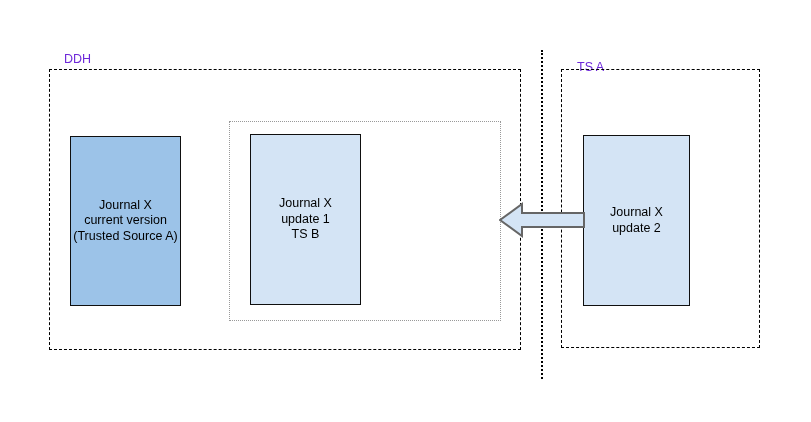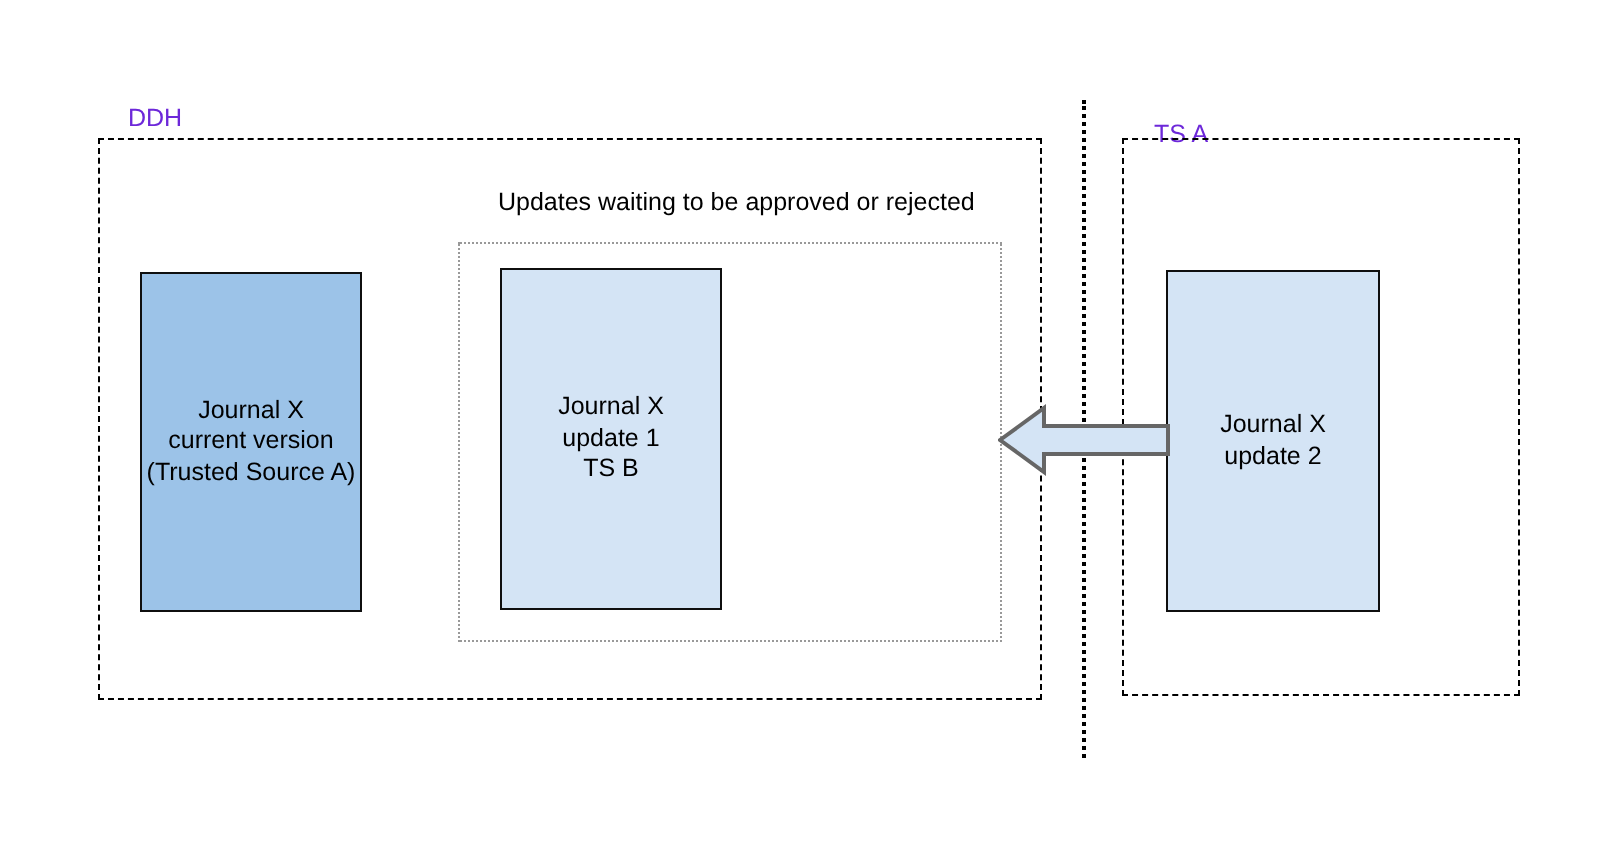--- a/index.html
+++ b/index.html
@@ -77,21 +77,20 @@
   <div class="container-label" style="left:64px; top:52px;">DDH</div>
 
   <div class="dashed-container" style="left:49px; top:69px; width:472px; height:281px;"></div>
 
   <div class="container-label" style="left:577px; top:60px;">TS A</div>
 
   <div class="dashed-container" style="left:561px; top:69px; width:199px; height:279px;"></div>
 
   <div class="divider" style="left:541px; top:50px; height:329px;"></div>
 
-  <div class="note-label" style="left:249px; top:94px;">Updates waiting to be approved or rejected</div>
 
   <div class="dotted-container" style="left:229px; top:121px; width:272px; height:200px;"></div>
 
   <div class="node" style="left:70px; top:136px; width:111px; height:170px; background:#9CC3E8;">
     <span class="node-text">Journal X
 current version
 (Trusted Source A)</span>
   </div>
 
   <div class="node" style="left:250px; top:134px; width:111px; height:171px; background:#D4E4F5;">

